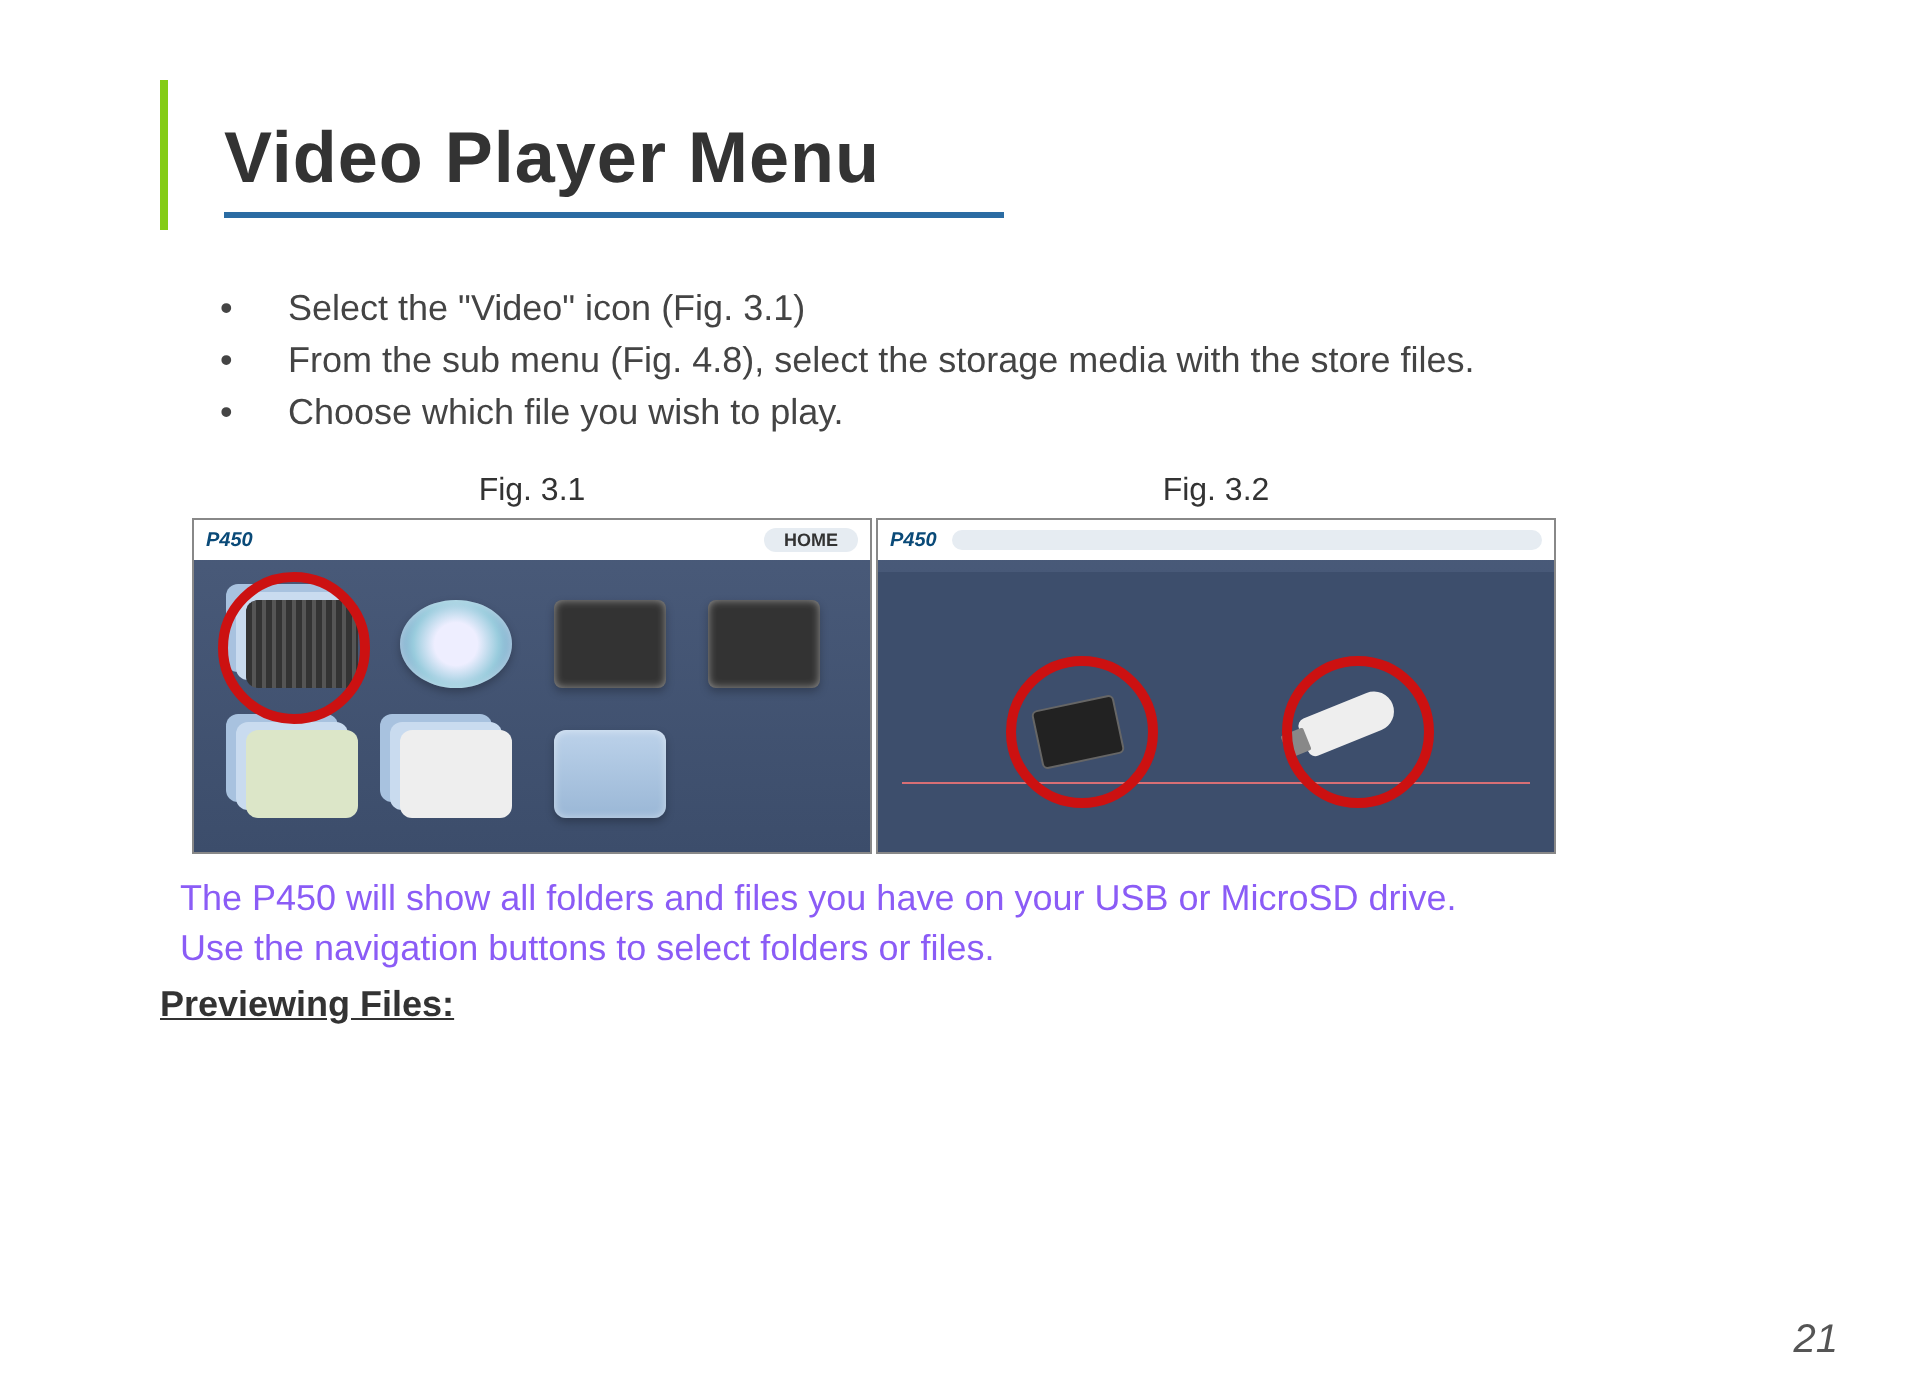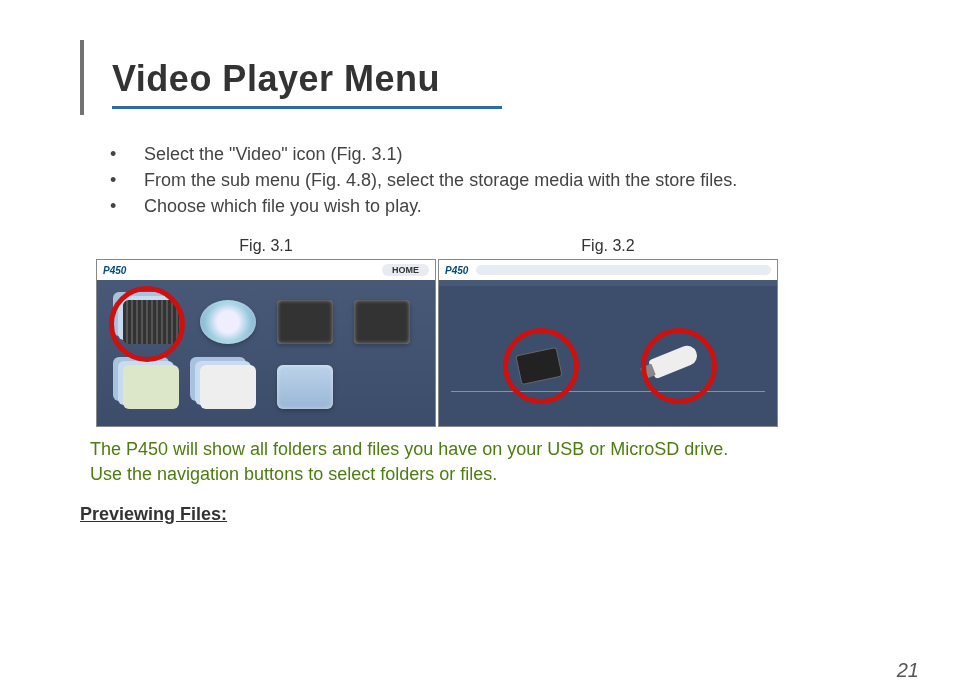--- a/index.html
+++ b/index.html
@@ -10,21 +10,21 @@
     height: 694px;
     position: relative;
     color: #444;
   }
   .page {
     padding: 40px 60px 20px 80px;
     position: relative;
     height: 100%;
   }
   .title-block {
-    border-left: 4px solid #737373;
+    border-left: 4px solid #84cc16;
     padding-left: 28px;
     margin-bottom: 26px;
     padding-top: 18px;
     padding-bottom: 6px;
   }
   .title {
     font-size: 36px;
     font-weight: bold;
     color: #333;
     letter-spacing: 0.5px;
@@ -178,24 +178,24 @@
   .ring-32a { top: 68px; left: 64px; }
   .ring-32b { top: 68px; left: 202px; }
   .fig-floor-line {
     position: absolute;
     bottom: 34px; left: 12px; right: 12px;
     height: 1px;
     background: rgba(255,120,120,0.8);
   }
   .post-fig-text {
     font-size: 18px;
-    color: #4d7c0f;
+    color: #8b5cf6;
     line-height: 1.4;
     padding-left: 10px;
-    margin-bottom: 16px;
+    margin-bottom: 4px;
   }
   .preview-heading {
     font-size: 18px;
     font-weight: bold;
     color: #333;
     text-decoration: underline;
   }
   .page-number {
     position: absolute;
     bottom: 12px;

